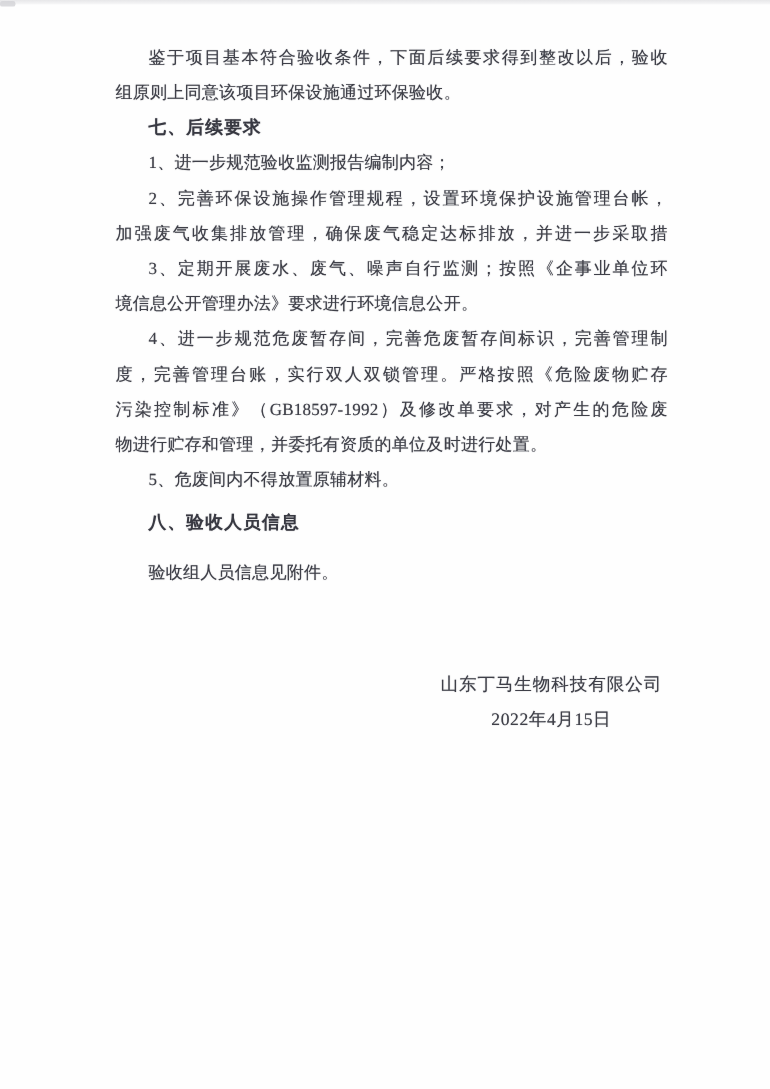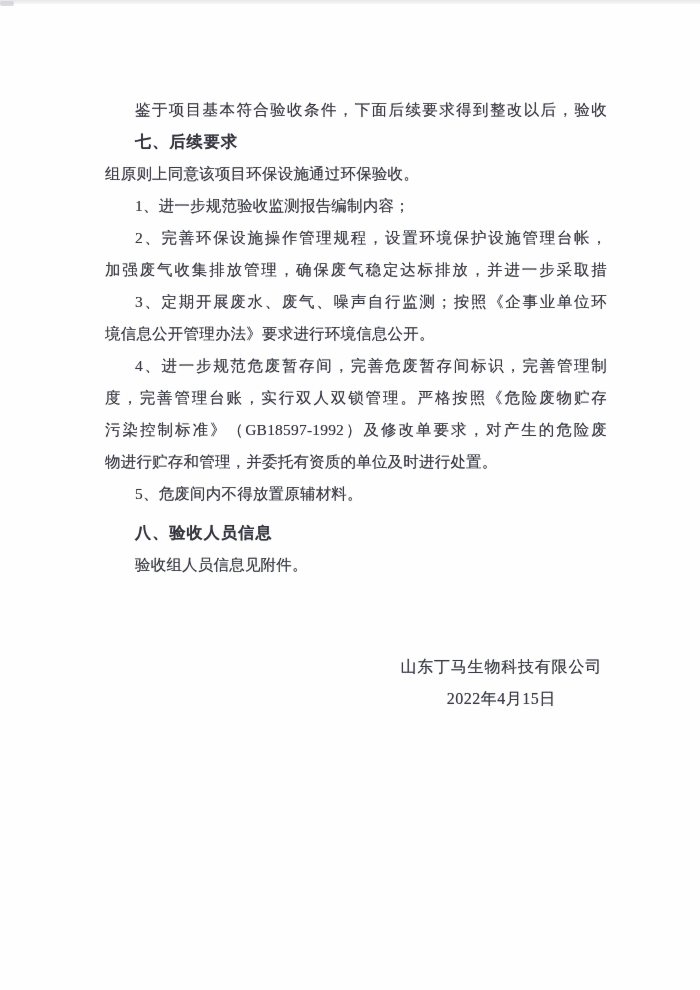--- a/index.html
+++ b/index.html
@@ -23,21 +23,21 @@
     position:absolute;top:1px;left:0;
     width:14px;height:5px;
     background:#d2d2d6;
     border-radius:2px;
     opacity:.8;
   }
   .content{
     position:absolute;
     left:105px;top:0;
     width:502px;
-    padding-top:94px;
+    padding-top:37px;
     color:#3f4049;
     font-size:15.5px;
     letter-spacing:.2px;
     text-shadow:0 0 1px rgba(63,64,73,.55);
     filter:blur(.3px);
   }
   .line{
     height:32px;
     line-height:32px;
     white-space:nowrap;
@@ -50,21 +50,21 @@
   }
   .indent{ text-indent:30px; }
   .heading{
     font-family:"Liberation Sans","DejaVu Sans",sans-serif;
     font-weight:700;
     color:#383942;
     letter-spacing:1.2px;
     font-size:16px;
   }
   .h8{ margin-top:7px; }
-  .note{ }
+  .note{ margin-top:13px; }
   .signature{
     margin-top:70px;
     display:flex;
     justify-content:flex-end;
     margin-right:5px;
   }
   .sig-inner{ text-align:center; }
   .sig-company{
     height:32px;line-height:32px;
     font-size:16px;
@@ -81,23 +81,23 @@
 </head>
 <body>
 
 <div class="page">
   <div class="scan-edge"></div>
   <div class="scan-edge-dark"></div>
 
   <div class="content">
 
     <div class="line indent fill">鉴于项目基本符合验收条件，下面后续要求得到整改以后，验收</div>
+    <div class="line">组原则上同意该项目环保设施通过环保验收。</div>
+
     <div class="line indent heading">七、后续要求</div>
-
-    <div class="line">组原则上同意该项目环保设施通过环保验收。</div>
 
     <div class="line indent">1、进一步规范验收监测报告编制内容；</div>
 
     <div class="line indent fill">2、完善环保设施操作管理规程，设置环境保护设施管理台帐，</div>
     <div class="line fill">加强废气收集排放管理，确保废气稳定达标排放，并进一步采取措</div>
 
     <div class="line indent fill">3、定期开展废水、废气、噪声自行监测；按照《企事业单位环</div>
     <div class="line">境信息公开管理办法》要求进行环境信息公开。</div>
 
     <div class="line indent fill">4、进一步规范危废暂存间，完善危废暂存间标识，完善管理制</div>

